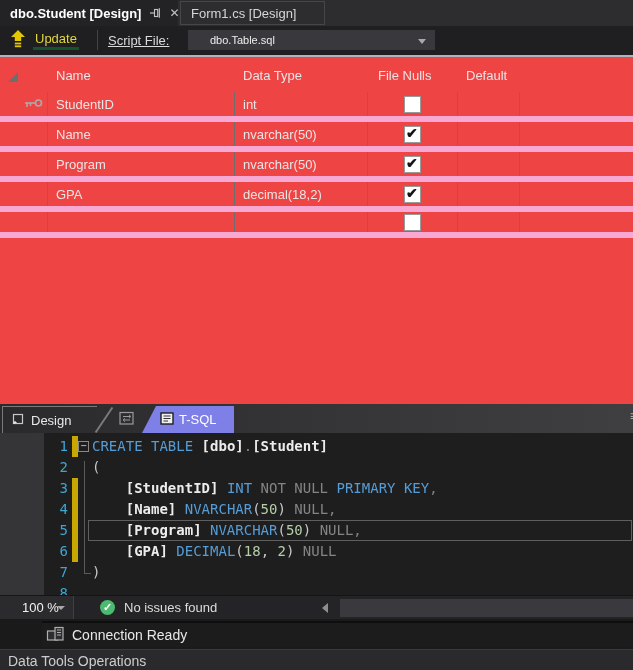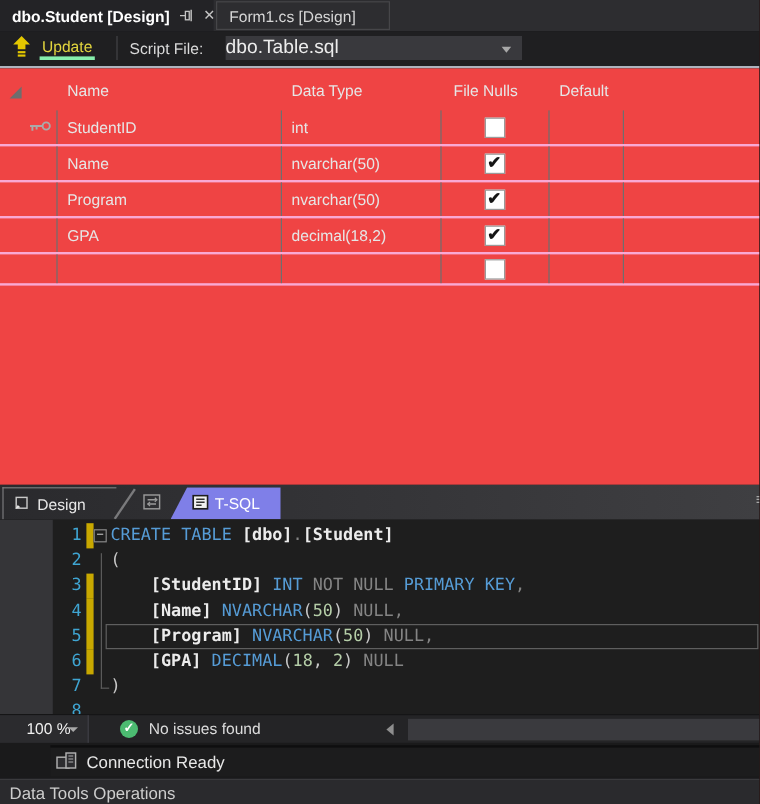--- a/index.html
+++ b/index.html
@@ -13,37 +13,37 @@
   .tab-active .ttl{font-size:13px;font-weight:bold;color:#FFFFFF;white-space:nowrap;}
   .tab-ico{display:flex;align-items:center;color:#C4C4C4;}
   .tab-close{color:#C4C4C4;font-size:12px;line-height:12px;}
   .tab-inactive{position:absolute;left:180px;top:1px;height:24px;width:145px;border:1px solid #464649;
                 display:flex;align-items:center;padding:0 10px;box-sizing:border-box;
                 color:#D6D6D6;font-size:13px;background:#2D2D30;white-space:nowrap;}
 
   
   .toolbar{position:absolute;left:0;top:26px;width:633px;height:29px;background:#1F1F21;}
   .upd-btn{position:absolute;left:4px;top:2px;height:25px;display:flex;align-items:center;gap:7px;padding:0 6px;cursor:default;}
-  .upd-label{font-size:13px;color:#E2D53E;border-bottom:3px solid #86efac;padding:0 2px 1px 2px;}
+  .upd-label{font-size:13px;color:#E2D53E;border-bottom:3px solid #14532d;padding:0 2px 1px 2px;}
   .tb-sep{position:absolute;left:97px;top:4px;width:1px;height:20px;background:#434346;}
-  .sf-label{position:absolute;left:108px;top:7px;font-size:13px;color:#DADADA;}
+  .sf-label{position:absolute;left:108px;top:7px;font-size:13px;color:#DADADA;text-decoration:underline;}
   .combo{position:absolute;left:188px;top:4px;width:247px;height:20px;background:#39393D;
-         display:flex;align-items:center;padding:0 0;box-sizing:border-box;color:#ECECEC;font-size:16px;}
+         display:flex;align-items:center;padding:0 22px;box-sizing:border-box;color:#ECECEC;font-size:11px;}
   .combo-caret{position:absolute;right:9px;top:9px;width:0;height:0;
                border-left:4px solid transparent;border-right:4px solid transparent;border-top:5px solid #A8A8A8;}
 
   .splitter{position:absolute;left:0;top:55px;width:633px;height:2px;background:#AEB4BE;}
 
   
   .designer{position:absolute;left:0;top:57px;width:633px;height:347px;background:#ef4444;}
   .corner{position:absolute;left:8px;top:15px;width:0;height:0;
           border-bottom:10px solid #6E6E6E;border-left:10px solid transparent;}
   .gh{position:absolute;top:5px;height:28px;line-height:28px;font-size:13px;color:#E6E6E6;}
   .gh-name{left:56px;} .gh-type{left:243px;} .gh-nulls{left:378px;} .gh-default{left:466px;}
-  .grid-row{position:absolute;left:0;width:633px;border-bottom:2px solid #f9a8d4;box-sizing:border-box;}
+  .grid-row{position:absolute;left:0;width:633px;border-bottom:6px solid #f9a8d4;box-sizing:border-box;}
   .cell{position:absolute;top:0;bottom:0;box-sizing:border-box;border-right:1px solid #6E6E6E;
         font-size:13px;color:#E6E6E6;display:flex;align-items:center;padding:0 8px;overflow:hidden;}
   .c-rowhdr{left:0;width:48px;justify-content:flex-end;padding:0 4px 0 0;}
   .c-name{left:48px;width:187px;}
   .c-type{left:235px;width:133px;}
   .c-nulls{left:368px;width:90px;justify-content:center;}
   .c-default{left:458px;width:62px;}
   .c-extra{left:520px;width:113px;border-right:none;}
   .cb{width:17px;height:17px;background:#FFFFFF;border:1px solid #9A9A9A;box-sizing:border-box;position:relative;}
   .cb.checked::after{content:"\2714";position:absolute;left:1px;top:-2px;font-size:14px;font-weight:bold;color:#151515;}

